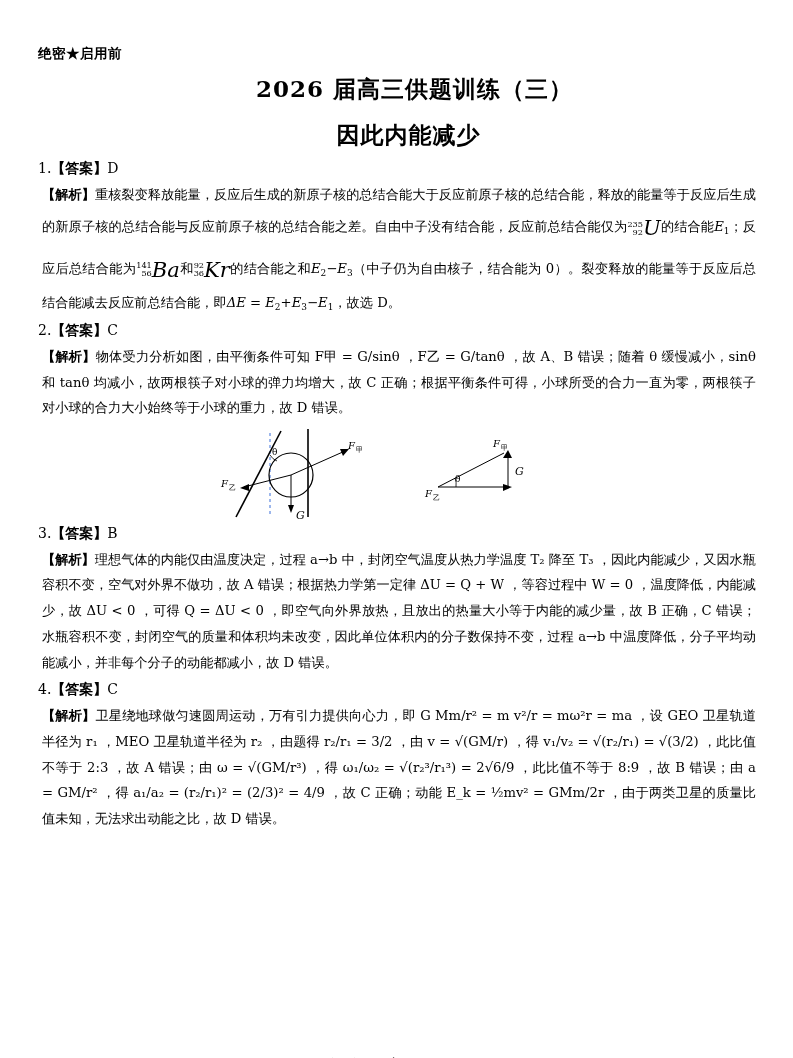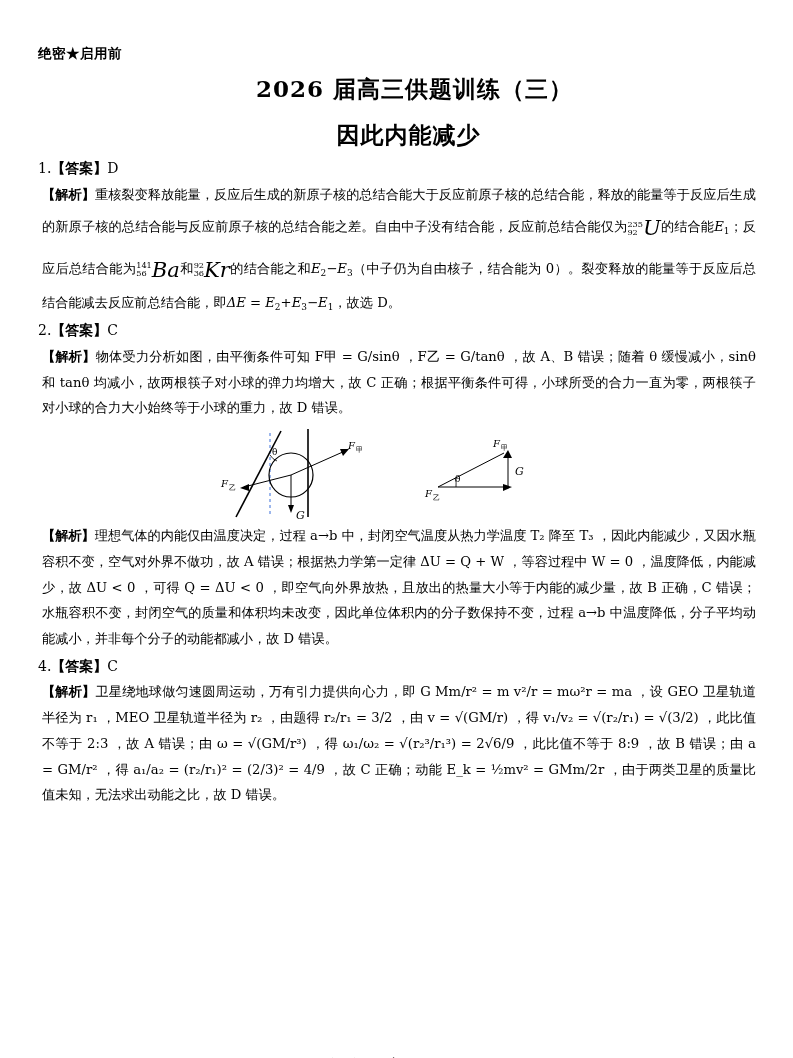--- a/index.html
+++ b/index.html
@@ -85,21 +85,21 @@
     left: 0; right: 0;
     bottom: 8px;
     text-align: center;
     font-size: 13.2px;
     font-weight: bold;
     font-family: "DejaVu Serif", "Liberation Serif", serif;
   }
   .nuc {
     display: inline-block;
     vertical-align: middle;
-    text-align: left;
+    text-align: right;
     font-size: 0.62em;
     line-height: 1.0;
     margin-right: 0px;
   }
   .nuc span { display: block; }
   .nucsym { font-style: italic; font-size: 1.6em; display: inline-block; vertical-align: middle; }
 </style>
 </head>
 <body>
 
@@ -155,20 +155,23 @@
         <text x="455" y="22" font-size="10" font-style="italic" font-family="DejaVu Serif, serif">F</text>
         <text x="463" y="25" font-size="7" font-family="DejaVu Serif, serif">甲</text>
         <text x="387" y="72" font-size="10" font-style="italic" font-family="DejaVu Serif, serif">F</text>
         <text x="395" y="75" font-size="7" font-family="DejaVu Serif, serif">乙</text>
         <text x="477" y="50" font-size="11" font-style="italic" font-family="DejaVu Serif, serif">G</text>
         <path d="M418,62 A18,18 0 0,0 417,53" fill="none" stroke="#000" stroke-width="0.8"></path>
         <text x="417" y="57" font-size="9" font-family="DejaVu Serif, serif">θ</text>
       </svg>
     </div>
 
+    <div class="qline">
+      <span>3.</span><span class="lbl">【答案】</span><span>B</span>
+    </div>
     <div class="expl">
       <span class="lbl">【解析】</span><span>理想气体的内能仅由温度决定，过程 a→b 中，封闭空气温度从热力学温度 T₂ 降至 T₃ ，因此内能减少，又因水瓶容积不变，空气对外界不做功，故 A 错误；根据热力学第一定律 ΔU = Q + W ，等容过程中 W = 0 ，温度降低，内能减少，故 ΔU &lt; 0 ，可得 Q = ΔU &lt; 0 ，即空气向外界放热，且放出的热量大小等于内能的减少量，故 B 正确，C 错误；水瓶容积不变，封闭空气的质量和体积均未改变，因此单位体积内的分子数保持不变，过程 a→b 中温度降低，分子平均动能减小，并非每个分子的动能都减小，故 D 错误。</span>
     </div>
 
     <div class="qline">
       <span>4.</span><span class="lbl">【答案】</span><span>C</span>
     </div>
     <div class="expl">
       <span class="lbl">【解析】</span><span>卫星绕地球做匀速圆周运动，万有引力提供向心力，即 G Mm/r² = m v²/r = mω²r = ma ，设 GEO 卫星轨道半径为 r₁ ，MEO 卫星轨道半径为 r₂ ，由题得 r₂/r₁ = 3/2 ，由 v = √(GM/r) ，得 v₁/v₂ = √(r₂/r₁) = √(3/2) ，此比值不等于 2:3 ，故 A 错误；由 ω = √(GM/r³) ，得 ω₁/ω₂ = √(r₂³/r₁³) = 2√6/9 ，此比值不等于 8:9 ，故 B 错误；由 a = GM/r² ，得 a₁/a₂ = (r₂/r₁)² = (2/3)² = 4/9 ，故 C 正确；动能 E_k = ½mv² = GMm/2r ，由于两类卫星的质量比值未知，无法求出动能之比，故 D 错误。</span>
     </div>

